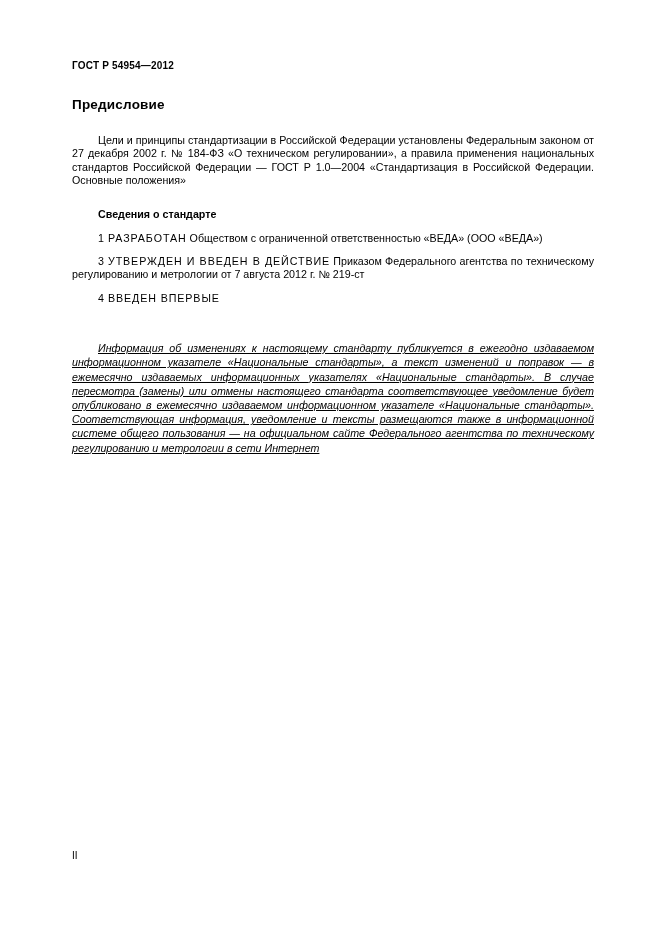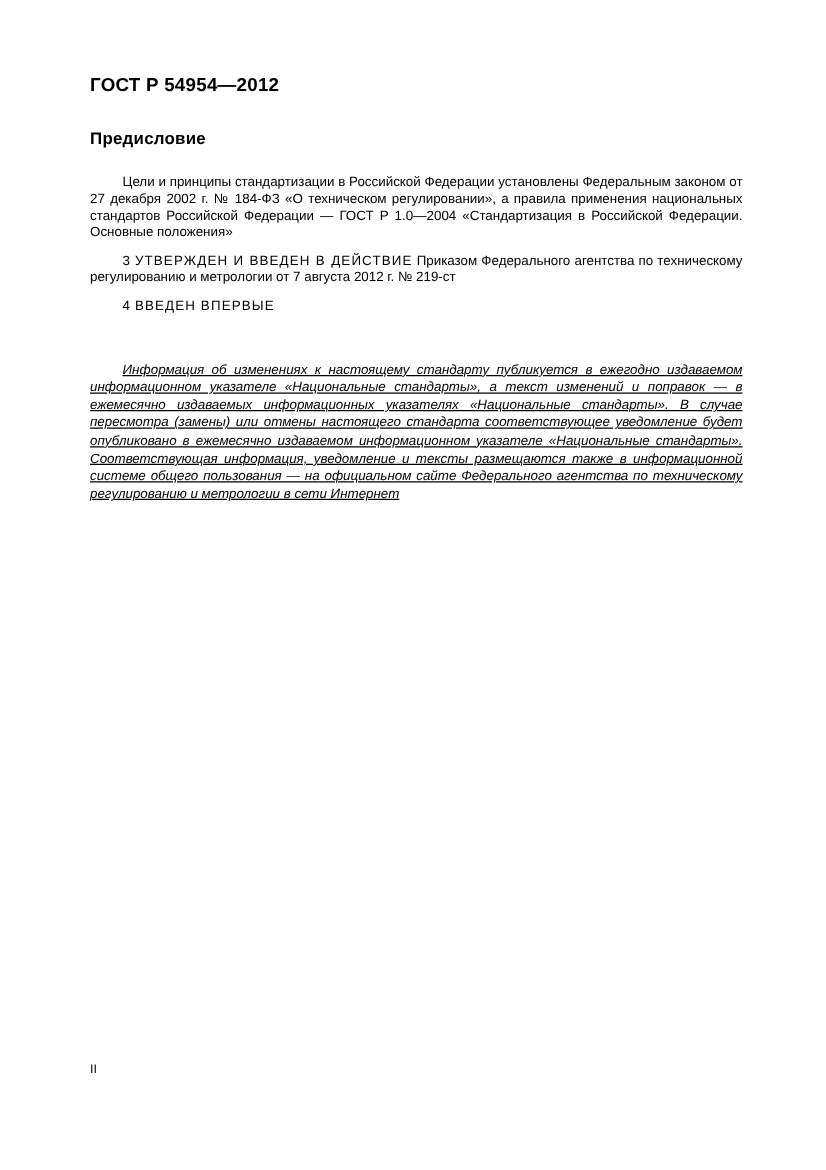--- a/index.html
+++ b/index.html
@@ -22,21 +22,21 @@
     height: 936px;
     overflow: hidden;
   }
   .content {
     position: absolute;
     left: 72px;
     top: 60px;
     width: 522px;
   }
   .doc-code {
-    font-size: 15px;
+    font-size: 10px;
     font-weight: bold;
     letter-spacing: 0.2px;
     margin: 0 0 26px 0;
   }
   .doc-title {
     font-size: 13.5px;
     font-weight: bold;
     text-align: left;
     margin: 0 0 22px 0;
     letter-spacing: 0.2px;
@@ -111,21 +111,25 @@
 <div class="page">
 
   <div class="content">
 
     <div class="doc-code">ГОСТ Р 54954—2012</div>
 
     <div class="doc-title">Предисловие</div>
 
     <p class="para">Цели и принципы стандартизации в Российской Федерации установлены Федеральным законом от 27 декабря 2002 г. № 184-ФЗ «О техническом регулировании», а правила применения национальных стандартов Российской Федерации — ГОСТ Р 1.0—2004 «Стандартизация в Российской Федерации. Основные положения»</p>
 
+    <div class="section-head">Сведения о стандарте</div>
 
+    <p class="item">
+      <span class="num">1</span><span class="spaced">РАЗРАБОТАН</span> <span>Обществом с ограниченной ответственностью «ВЕДА» (ООО «ВЕДА»)</span>
+    </p>
 
 
     <p class="item">
       <span class="num">3</span><span class="spaced">УТВЕРЖДЕН И ВВЕДЕН В ДЕЙСТВИЕ</span> <span>Приказом Федерального агентства по техническому регулированию и метрологии от 7 августа 2012 г. № 219-ст</span>
     </p>
 
     <p class="item">
       <span class="num">4</span><span class="spaced">ВВЕДЕН ВПЕРВЫЕ</span><span></span>
     </p>
 

